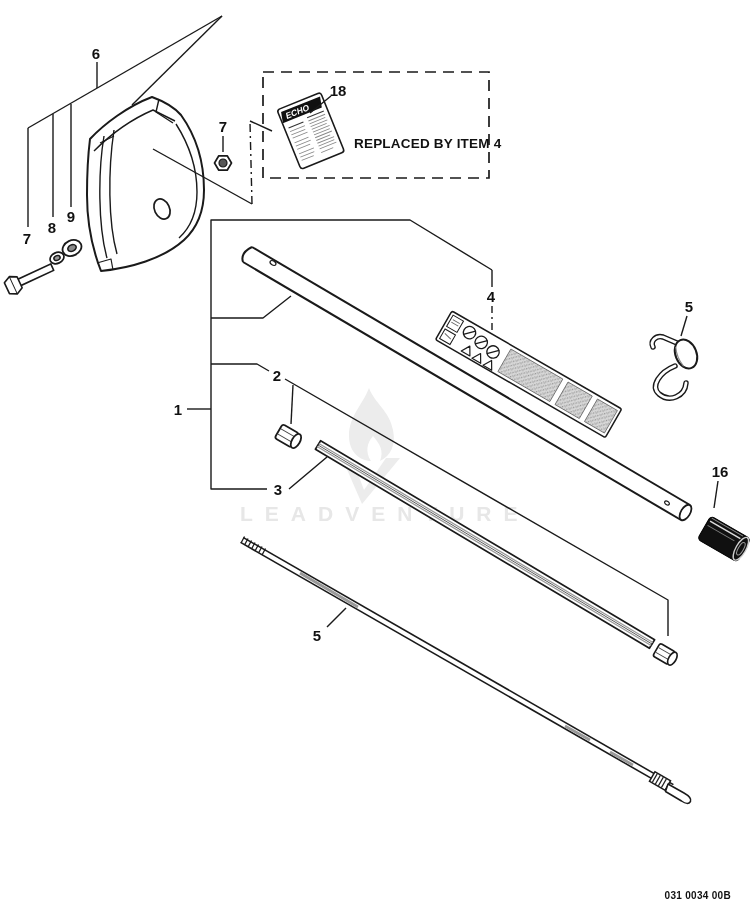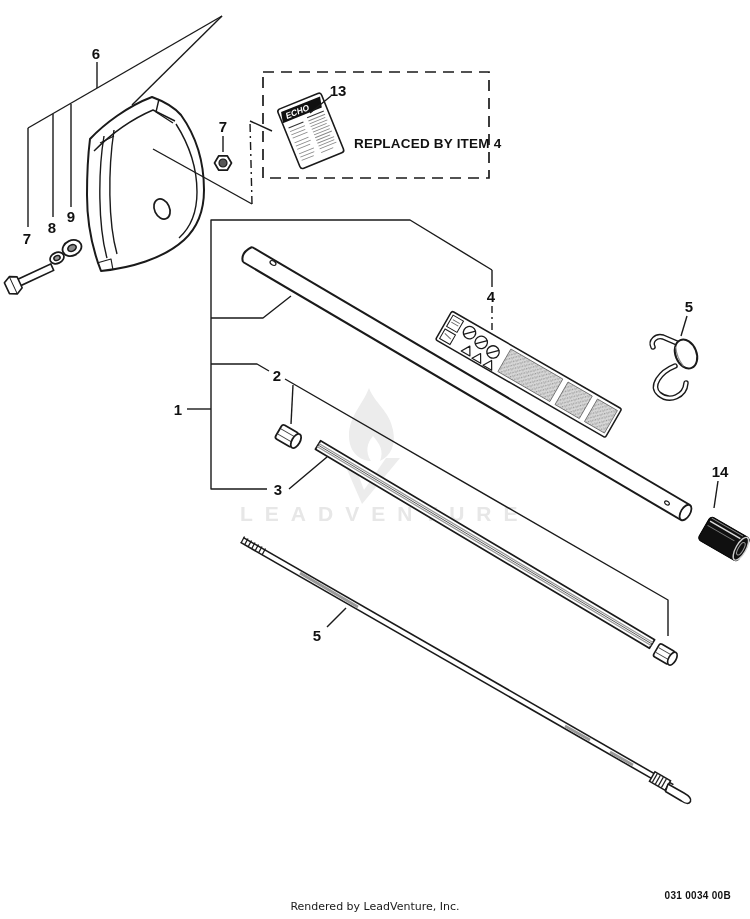--- a/index.html
+++ b/index.html
@@ -258,20 +258,19 @@
   <div class="co" style="left:178px;top:409px">1</div>
   <div class="co" style="left:277px;top:375px">2</div>
   <div class="co" style="left:278px;top:489px">3</div>
   <div class="co" style="left:491px;top:296px">4</div>
   <div class="co" style="left:317px;top:635px">5</div>
   <div class="co" style="left:96px;top:53px">6</div>
   <div class="co" style="left:27px;top:238px">7</div>
   <div class="co" style="left:52px;top:227px">8</div>
   <div class="co" style="left:71px;top:216px">9</div>
   <div class="co" style="left:223px;top:126px">7</div>
-  <div class="co" style="left:720px;top:471px">14</div>
+  <div class="co" style="left:720px;top:471px">16</div>
   <div class="co" style="left:689px;top:306px">5</div>
-  <div class="co" style="left:338px;top:90px">13</div>
+  <div class="co" style="left:338px;top:90px">18</div>
 
   <div id="note-text">REPLACED BY ITEM 4</div>
   <div id="part-code">031 0034 00B</div>
-  <div id="rendered-by">Rendered by LeadVenture, Inc.</div>
 </div>
 
 </body></html>

